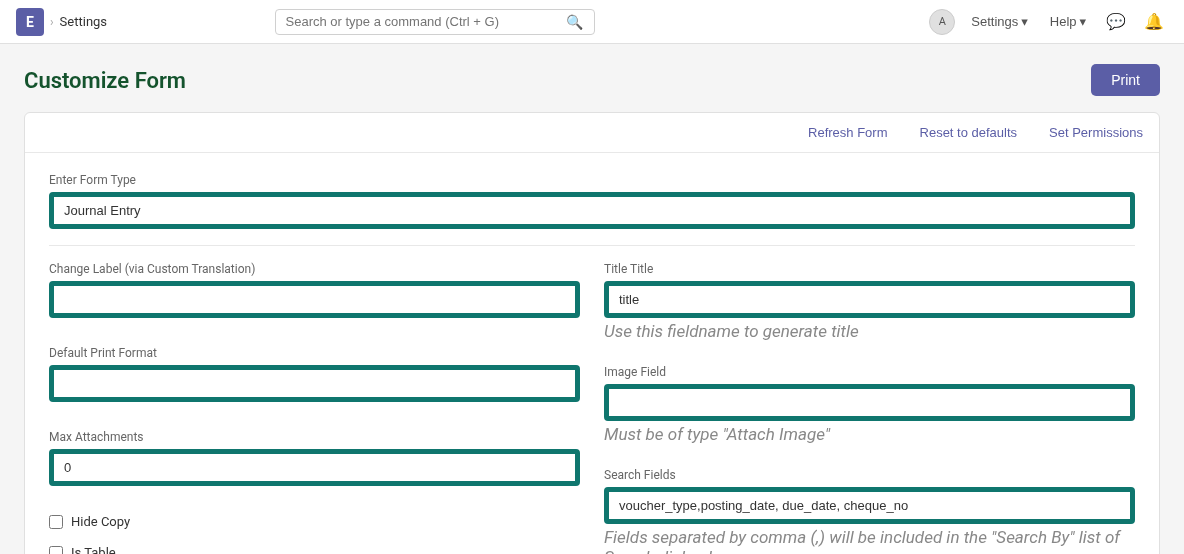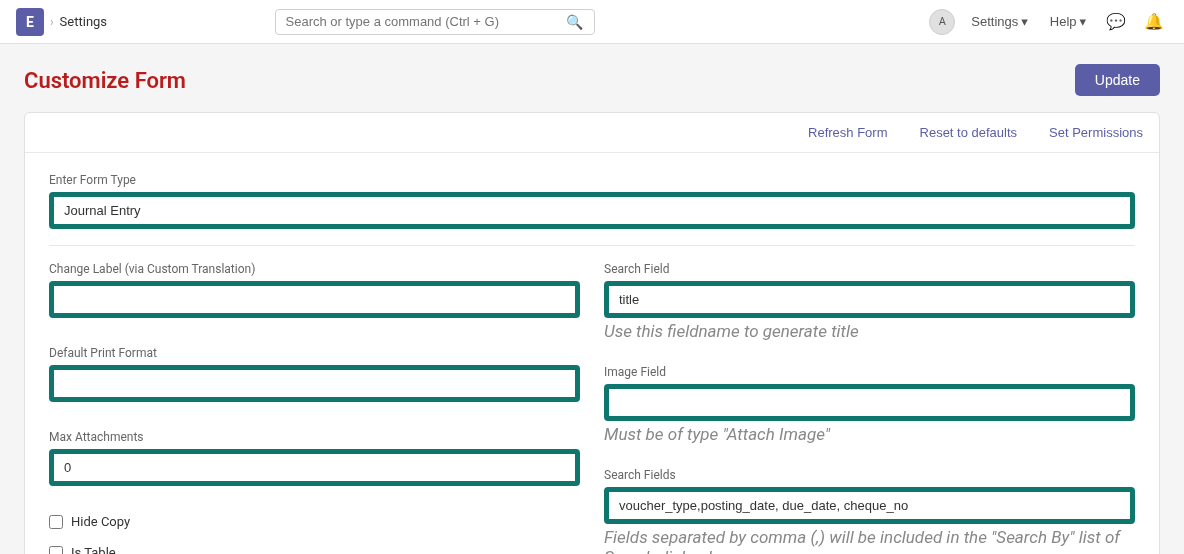--- a/index.html
+++ b/index.html
@@ -38,21 +38,21 @@
     }
     .nav-btn {
       background: none; border: none; cursor: pointer; color: #555;
       font-size: 13px; display: flex; align-items: center; gap: 3px; padding: 4px 6px;
     }
     .icon-chat, .icon-bell { font-size: 16px; color: #777; cursor: pointer; padding: 4px; }
 
     
     .page { margin-top: 44px; padding: 20px 24px; }
     .page-header { display: flex; align-items: center; justify-content: space-between; margin-bottom: 16px; }
-    .page-title { font-size: 22px; font-weight: 600; color: #b91c1c; }
+    .page-title { font-size: 22px; font-weight: 600; color: #14532d; }
     .update-btn {
       background: #5b5ea6; color: #fff; border: none; padding: 8px 20px;
       border-radius: 5px; font-size: 14px; font-weight: 500; cursor: pointer;
     }
 
     
     .card {
       background: #fff; border: 1px solid #e0e0e0; border-radius: 6px;
       overflow: hidden;
     }
@@ -116,21 +116,21 @@
       <span>▾</span>
     </button>
     <span class="icon-chat">💬</span>
     <span class="icon-bell">🔔</span>
   </div>
 </nav>
 
 <div class="page">
   <div class="page-header">
     <h1 class="page-title">Customize Form</h1>
-    <button class="update-btn">Update</button>
+    <button class="update-btn">Print</button>
   </div>
 
   <div class="card">
 
     <div class="card-toolbar">
       <button class="toolbar-link">Refresh Form</button>
       <button class="toolbar-link">Reset to defaults</button>
       <button class="toolbar-link">Set Permissions</button>
     </div>
 
@@ -169,21 +169,21 @@
           <div class="checkbox-row">
             <input type="checkbox" id="is-table" style="">
             <label class="checkbox-label" for="is-table">Is Table</label>
           </div>
 
         </div>
 
         <div class="right-col">
 
           <div class="form-section">
-            <label class="form-label">Search Field</label>
+            <label class="form-label">Title Title</label>
             <input class="form-input" type="text" value="title" style="">
             <div class="hint-text">Use this fieldname to generate title</div>
           </div>
 
           <div class="form-section">
             <label class="form-label">Image Field</label>
             <input class="form-input" type="text" value="" style="">
             <div class="hint-text">Must be of type "Attach Image"</div>
           </div>
 

